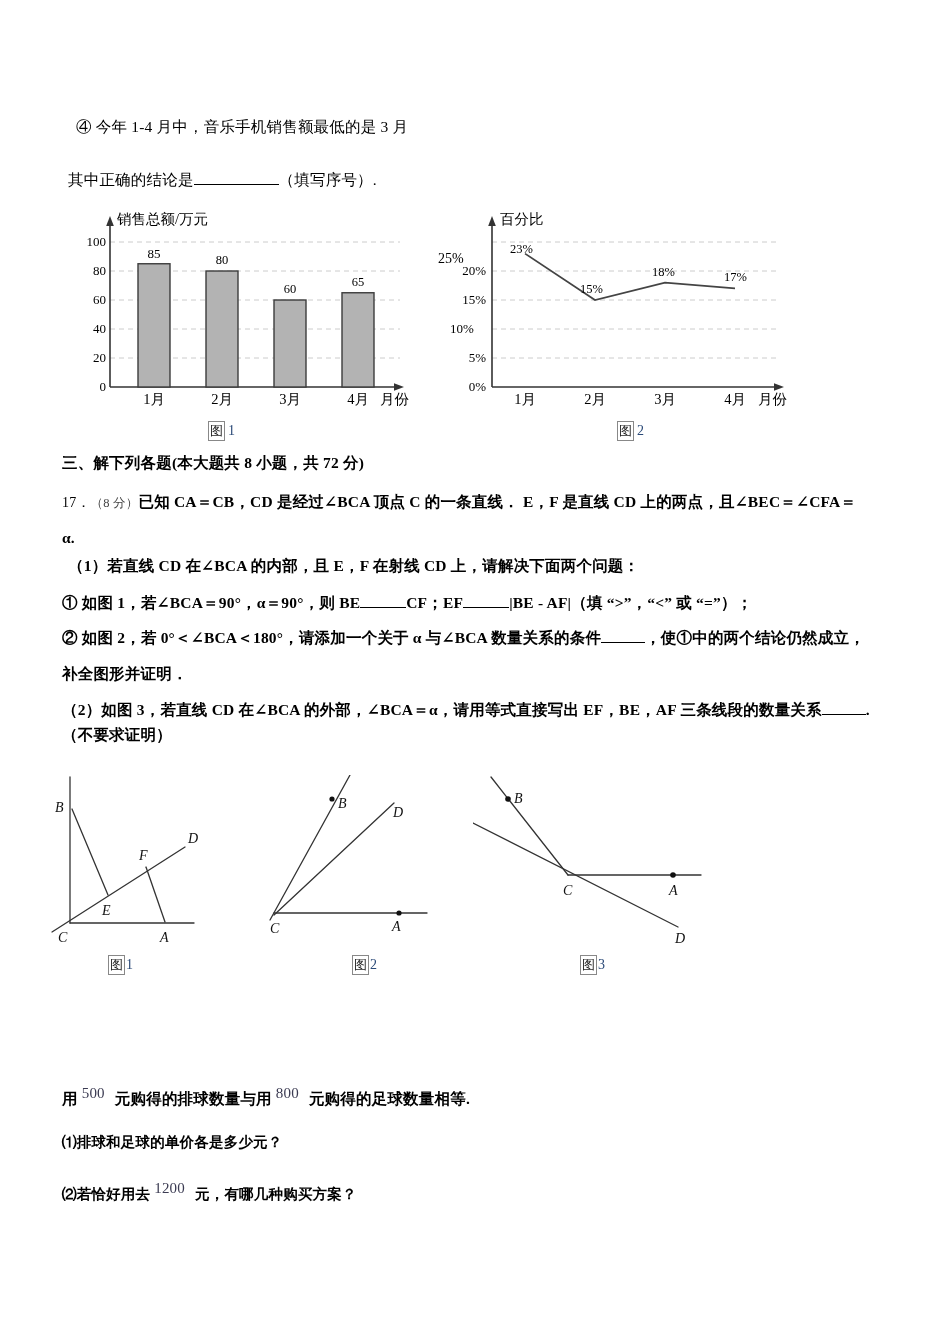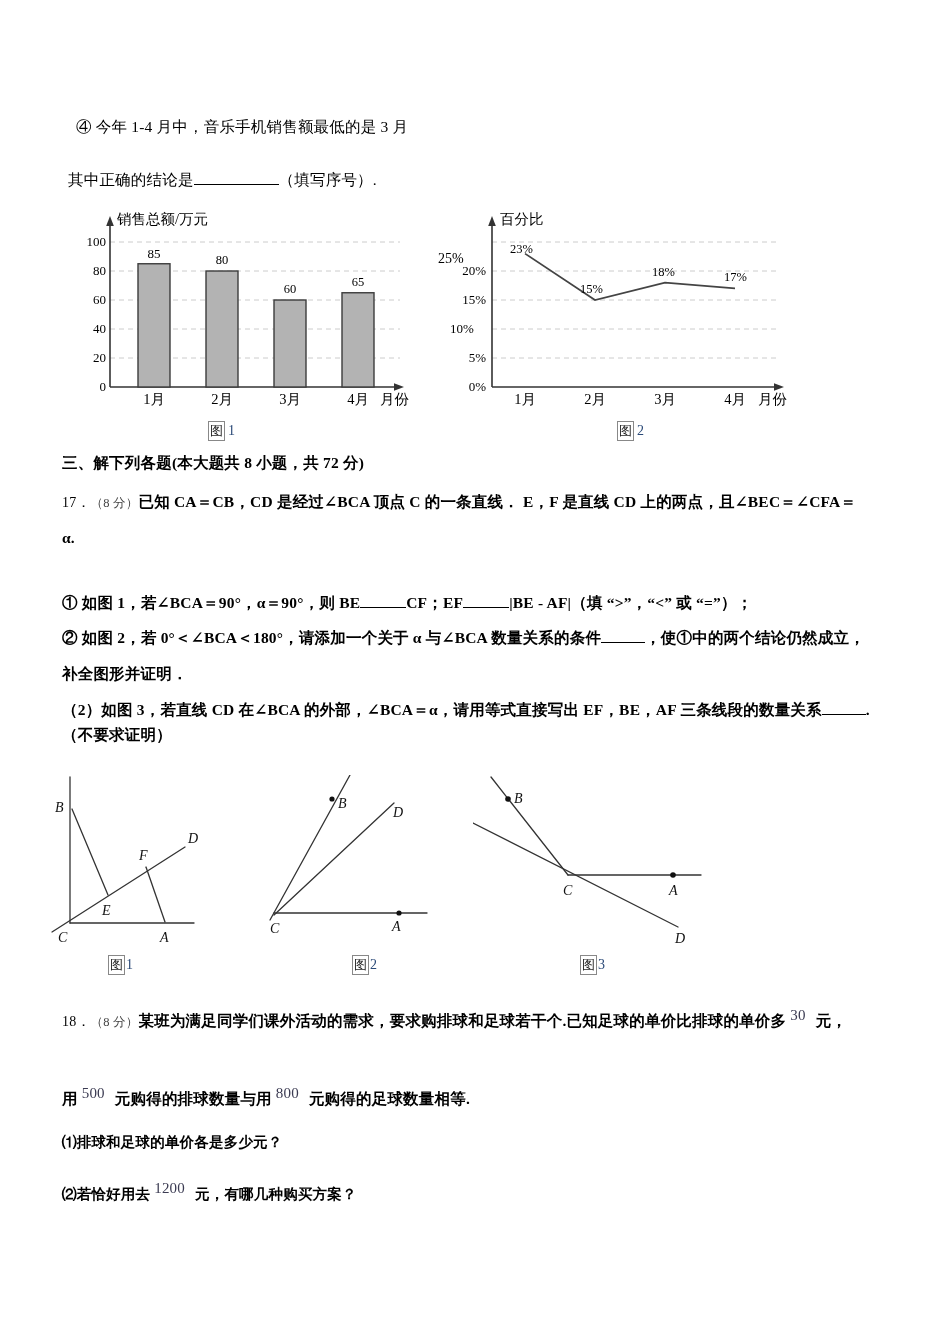--- a/index.html
+++ b/index.html
@@ -176,20 +176,21 @@
     <span class="boxch">图</span><span class="num">2</span>
   </div>
 
   <div class="line bold" style="left:62px; top:453px; font-size:15.5px;">三、解下列各题(本大题共 8 小题，共 72 分)</div>
 
   <div class="line" style="left:62px; top:492px;">
     <span class="small">17．</span><span class="tiny" style="color:#444;">（8 分）</span><span class="bold">已知 CA＝CB，CD 是经过∠BCA 顶点 C 的一条直线． E，F 是直线 CD 上的两点，且∠BEC＝∠CFA＝</span>
   </div>
   <div class="line bold" style="left:62px; top:528px;">α.</div>
 
+  <div class="line bold" style="left:68px; top:556px;">（1）若直线 CD 在∠BCA 的内部，且 E，F 在射线 CD 上，请解决下面两个问题：</div>
 
   <div class="line bold" style="left:62px; top:593px;">
     <span>① 如图 1，若∠BCA＝90°，α＝90°，则 BE</span><span class="blank" style="width:46px;"></span><span>CF；EF</span><span class="blank" style="width:46px;"></span><span>|BE - AF|（填 “&gt;”，“&lt;” 或 “=”）；</span>
   </div>
 
   <div class="line bold" style="left:62px; top:628px;">
     <span>② 如图 2，若 0°＜∠BCA＜180°，请添加一个关于 α 与∠BCA 数量关系的条件</span><span class="blank" style="width:44px;"></span><span>，使①中的两个结论仍然成立，</span>
   </div>
   <div class="line bold" style="left:62px; top:664px;">补全图形并证明．</div>
 
@@ -266,23 +267,20 @@
       <text x="41" y="28" font-family="Liberation Serif, serif" font-style="italic" font-size="14" fill="#111">B</text>
       <text x="90" y="120" font-family="Liberation Serif, serif" font-style="italic" font-size="14" fill="#111">C</text>
       <text x="196" y="120" font-family="Liberation Serif, serif" font-style="italic" font-size="14" fill="#111">A</text>
       <text x="202" y="168" font-family="Liberation Serif, serif" font-style="italic" font-size="14" fill="#111">D</text>
     </svg>
   </div>
   <div class="fig-cap" style="left:580px; top:955px;">
     <span class="boxch">图</span><span class="num" style="margin-left:1px;">3</span>
   </div>
 
-  <div class="line" style="left:62px; top:1005px;">
-    <span class="small">18．</span><span class="tiny" style="color:#444;">（8 分）</span><span class="bold">某班为满足同学们课外活动的需求，要求购排球和足球若干个.已知足球的单价比排球的单价多</span><span class="supnum">30</span><span class="bold">元，</span>
-  </div>
 
   <div class="line" style="left:62px; top:1083px;">
     <span class="bold">用</span><span class="supnum">500</span><span class="bold">元购得的排球数量与用</span><span class="supnum">800</span><span class="bold">元购得的足球数量相等.</span>
   </div>
 
   <div class="line bold" style="left:62px; top:1133px; font-size:14.5px;">⑴排球和足球的单价各是多少元？</div>
 
   <div class="line" style="left:62px; top:1178px;">
     <span class="bold" style="font-size:14.5px;">⑵若恰好用去</span><span class="supnum">1200</span><span class="bold" style="font-size:14.5px;">元，有哪几种购买方案？</span>
   </div>

